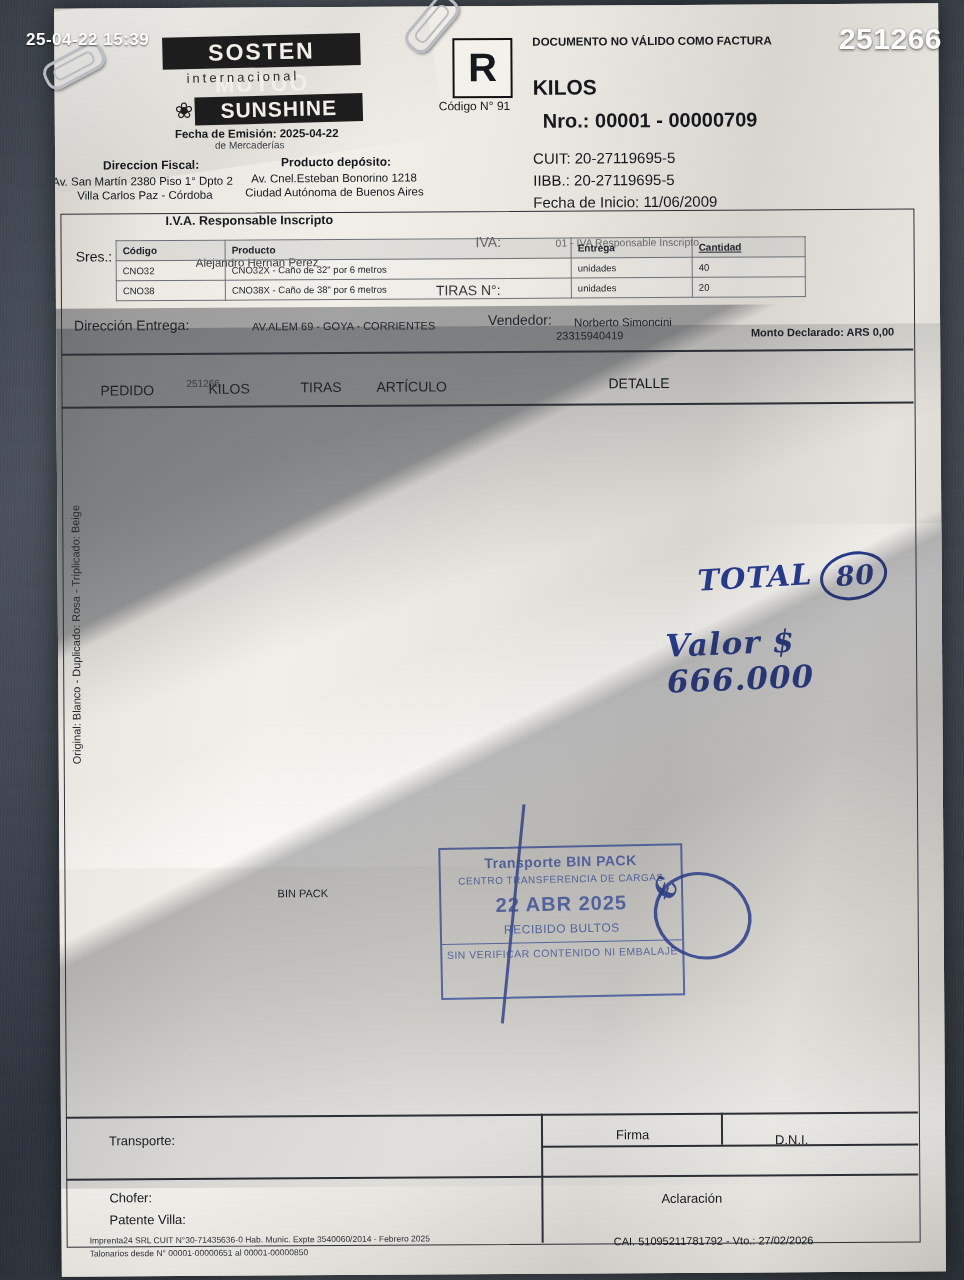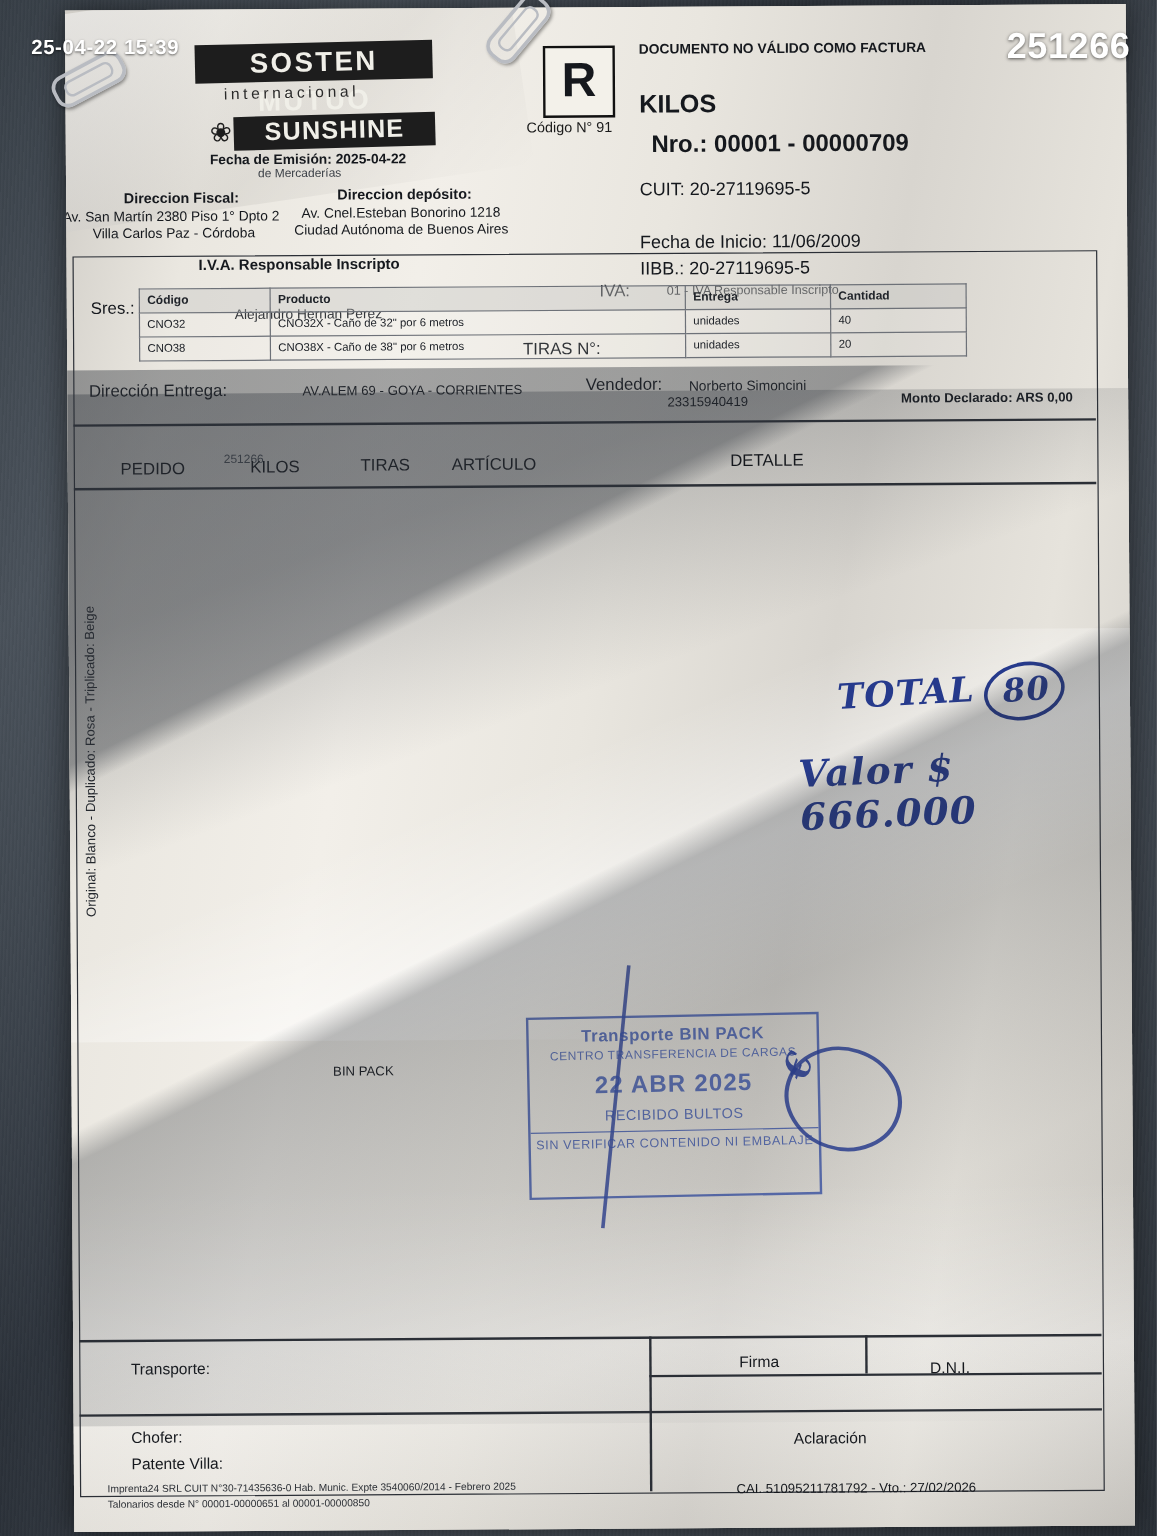--- a/index.html
+++ b/index.html
@@ -207,21 +207,21 @@
     font-weight: normal;
   }
   .ptable thead th {
     font-weight: bold;
     background: rgba(190,190,185,.35);
     font-size: 10px;
   }
   .ptable .c-cod { width: 96px; }
   .ptable .c-prod { }
   .ptable .c-med { width: 108px; }
-  .ptable .c-cant { width: 100px; }
+  .ptable .c-cant { width: 100px; text-decoration: underline; }
 
   .monto {
     position: absolute;
     right: 46px; top: 322px;
     font-size: 11px;
     font-weight: bold;
     color: #1b1f25;
   }
 
   
@@ -347,50 +347,50 @@
       <div class="logo-leaf">❀</div>
       <div class="logo-sunshine">SUNSHINE</div>
 
       <div class="r-box">R</div>
       <div class="r-code">Código N° 91</div>
 
       <div class="t b" style="left:478px; top:30px; font-size:11.5px;">DOCUMENTO NO VÁLIDO COMO FACTURA</div>
       <div class="t b" style="left:478px; top:70px; font-size:21px;">KILOS</div>
       <div class="t b" style="left:488px; top:104px; font-size:20px;">Nro.: 00001 - 00000709</div>
       <div class="t" style="left:478px; top:144px; font-size:15px;">CUIT: 20-27119695-5</div>
-      <div class="t" style="left:478px; top:166px; font-size:15px;margin-top:44px;">IIBB.: 20-27119695-5</div>
+      <div class="t" style="left:478px; top:166px; font-size:15px;">IIBB.: 20-27119695-5</div>
       <div class="t" style="left:478px; top:188px; font-size:15px;">Fecha de Inicio: 11/06/2009</div>
 
       <div class="t b" style="left:120px; top:120px; font-size:11.5px;">Fecha de Emisión: 2025-04-22</div>
       <div class="t" style="left:160px; top:132px; font-size:10px; color:#3a3f46;">de Mercaderías</div>
 
       <div class="t b" style="left:48px; top:150px; font-size:12px;">Direccion Fiscal:</div>
       <div class="t" style="left:-3px; top:167px; font-size:11.5px;">Av. San Martín 2380 Piso 1° Dpto 2</div>
       <div class="t" style="left:22px; top:181px; font-size:11.5px;">Villa Carlos Paz - Córdoba</div>
 
-      <div class="t b" style="left:226px; top:148px; font-size:12px;">Direccion depósito:</div>
+      <div class="t b" style="left:226px; top:148px; font-size:12px;">Producto depósito:</div>
       <div class="t" style="left:196px; top:165px; font-size:11.5px;">Av. Cnel.Esteban Bonorino 1218</div>
       <div class="t" style="left:190px; top:179px; font-size:11.5px;">Ciudad Autónoma de Buenos Aires</div>
 
       <div class="t b" style="left:110px; top:206px; font-size:12.5px;">I.V.A. Responsable Inscripto</div>
 
       <div class="frame"></div>
 
       <div class="hline" style="left:5px; top:345px; width:852px;"></div>
       <div class="hline" style="left:5px; top:398px; width:852px;"></div>
       <div class="hline" style="left:5px; top:1108px; width:852px;"></div>
       <div class="hline" style="left:5px; top:1170px; width:852px;"></div>
       <div class="hline" style="left:480px; top:1140px; width:377px;"></div>
       <div class="vline" style="left:480px; top:1108px; height:129px;"></div>
       <div class="vline" style="left:660px; top:1108px; height:32px;"></div>
 
       <div class="t" style="left:20px; top:240px; font-size:14px;">Sres.:</div>
       <div class="t" style="left:120px; top:249px; font-size:11.5px;margin-left:20px;">Alejandro Hernan Perez</div>
 
-      <div class="t" style="left:444px; top:228px; font-size:14px;">IVA:</div>
+      <div class="t" style="left:420px; top:228px; font-size:14px;">IVA:</div>
       <div class="t" style="left:500px; top:231px; font-size:10.5px;">01 - IVA Responsable Inscripto</div>
 
       <div class="t" style="left:380px; top:276px; font-size:14px;">TIRAS N°:</div>
       <div class="t" style="left:500px; top:280px; font-size:11px;margin-top:44px;">23315940419</div>
 
       <div class="t" style="left:18px; top:309px; font-size:14px;">Dirección Entrega:</div>
       <div class="t" style="left:196px; top:313px; font-size:11px;">AV.ALEM 69 - GOYA - CORRIENTES</div>
 
       <div class="t" style="left:432px; top:306px; font-size:14px;">Vendedor:</div>
       <div class="t" style="left:518px; top:311px; font-size:11.5px;">Norberto Simoncini</div>

